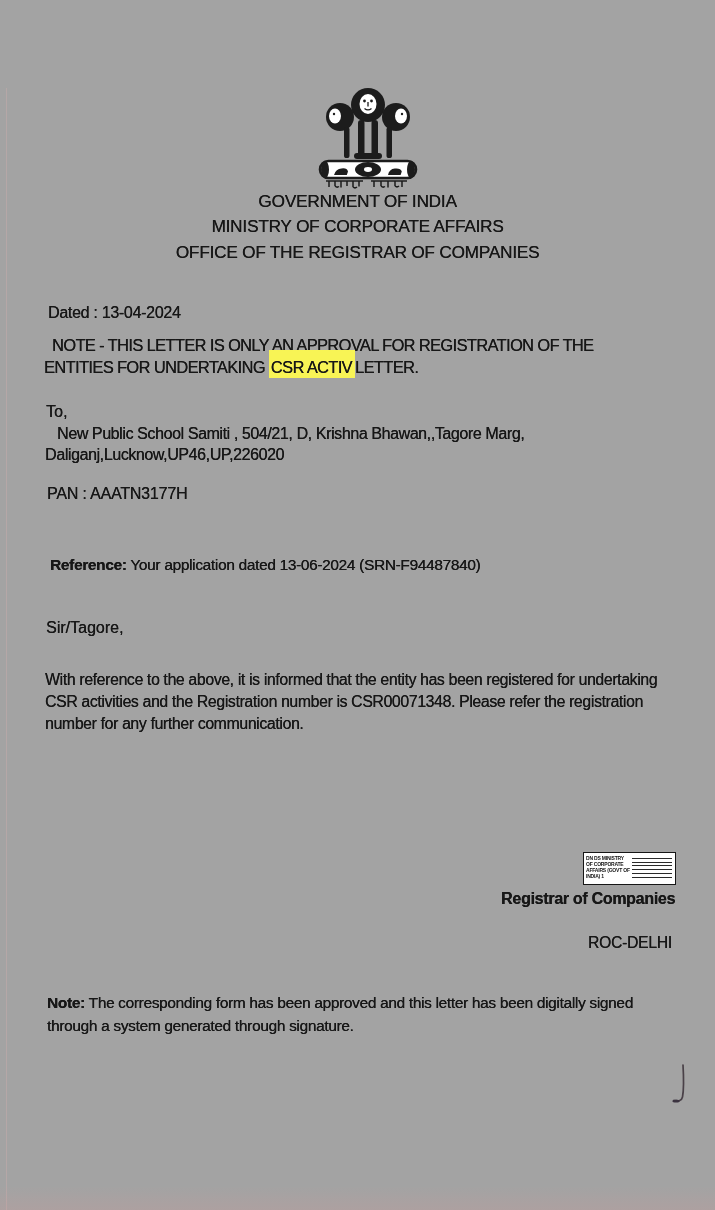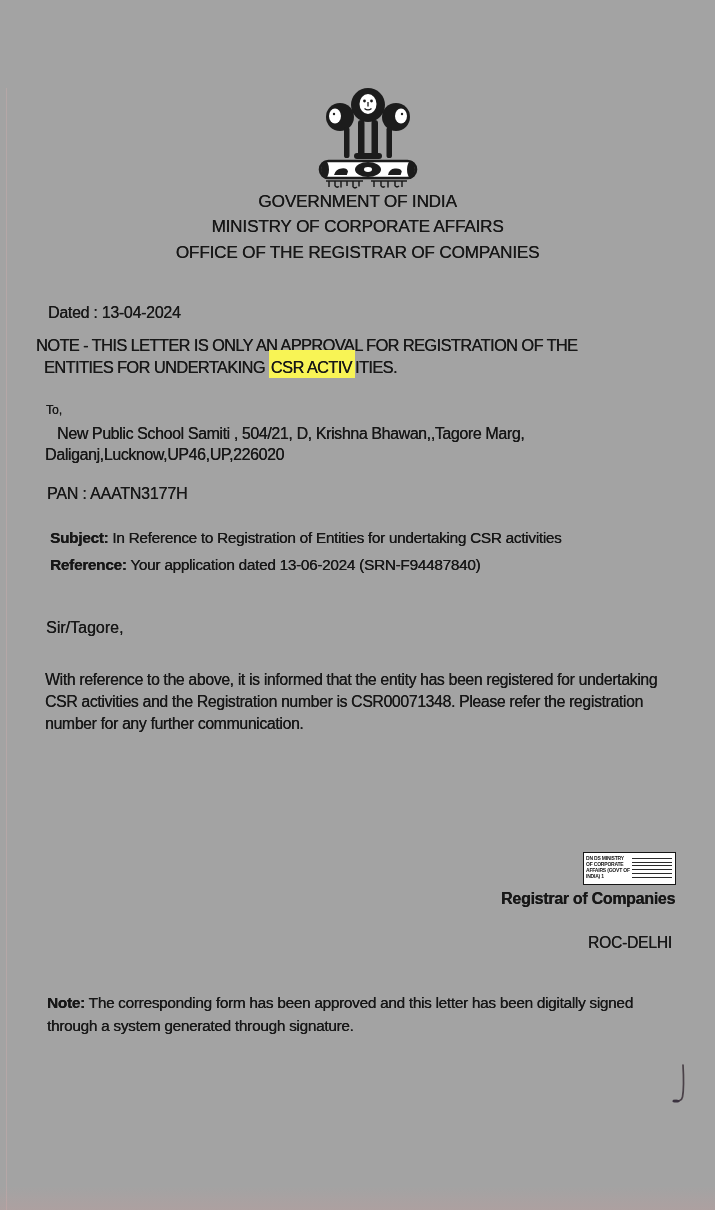--- a/index.html
+++ b/index.html
@@ -14,25 +14,25 @@
   
   .h-line { left:6px; width:703px; text-align:center; font-size:17.2px; letter-spacing:-0.2px; }
   .h-gov      { top:191px; }
   .h-ministry { top:216px; }
   .h-office   { top:242px; }
 
   .emblem { position:absolute; left:314px; top:84px; }
 
   
   .dated   { left:48px; top:304px; font-size:16px; letter-spacing:-0.3px; }
-  .note-l1 { left:36px; top:336px; font-size:16.4px; letter-spacing:-0.6px; }
+  .note-l1 { left:52px; top:336px; font-size:16.4px; letter-spacing:-0.6px; }
   .note-l2 { left:44px; top:358px; font-size:16.4px; letter-spacing:-0.6px; }
   .hl { background:#f8f455; color:inherit; padding:8px 3px 2px 2px; }
 
-  .to-label { left:46px; top:403px; font-size:12px; }
+  .to-label { left:46px; top:403px; font-size:16px; }
   .addr1    { left:57px; top:425px; font-size:16px; letter-spacing:-0.4px; }
   .addr2    { left:45px; top:446px; font-size:16px; letter-spacing:-0.4px; }
   .pan      { left:47px; top:485px; font-size:16px; letter-spacing:-0.2px; }
 
   .subject   { left:50px; top:529px; font-size:15.4px; letter-spacing:-0.3px; }
   .reference { left:50px; top:556px; font-size:15.4px; letter-spacing:-0.3px; }
   .bold { font-weight:700; }
 
   .salutation { left:46px; top:619px; font-size:16px; }
   .body-para  { position:absolute; left:45px; top:669px; width:655px;
@@ -110,31 +110,28 @@
 
   <div class="txt h-line h-gov">GOVERNMENT OF INDIA</div>
   <div class="txt h-line h-ministry">MINISTRY OF CORPORATE AFFAIRS</div>
   <div class="txt h-line h-office">OFFICE OF THE REGISTRAR OF COMPANIES</div>
 
   <div class="txt dated">Dated : 13-04-2024</div>
 
   <div class="txt note-l1">NOTE - THIS LETTER IS ONLY AN APPROVAL FOR REGISTRATION OF THE</div>
   <div class="txt note-l2">
     <span>ENTITIES FOR UNDERTAKING</span>
-    <mark class="hl">CSR ACTIV</mark><span>ITIES.</span>
+    <mark class="hl">CSR ACTIV</mark><span>LETTER.</span>
   </div>
 
   <div class="txt to-label">To,</div>
   <div class="txt addr1">New Public School Samiti , 504/21, D, Krishna Bhawan,,Tagore Marg,</div>
   <div class="txt addr2">Daliganj,Lucknow,UP46,UP,226020</div>
   <div class="txt pan">PAN : AAATN3177H</div>
 
-  <div class="txt subject">
-    <span class="bold">Subject:</span><span> In Reference to Registration of Entities for undertaking CSR activities</span>
-  </div>
   <div class="txt reference">
     <span class="bold">Reference:</span><span> Your application dated 13-06-2024 (SRN-F94487840)</span>
   </div>
 
   <div class="txt salutation">Sir/Tagore,</div>
   <div class="body-para">
     <span class="bl">With reference to the above, it is informed that the entity has been registered for undertaking</span>
     <span class="bl">CSR activities and the Registration number is CSR00071348. Please refer the registration</span>
     <span class="bl">number for any further communication.</span>
   </div>

